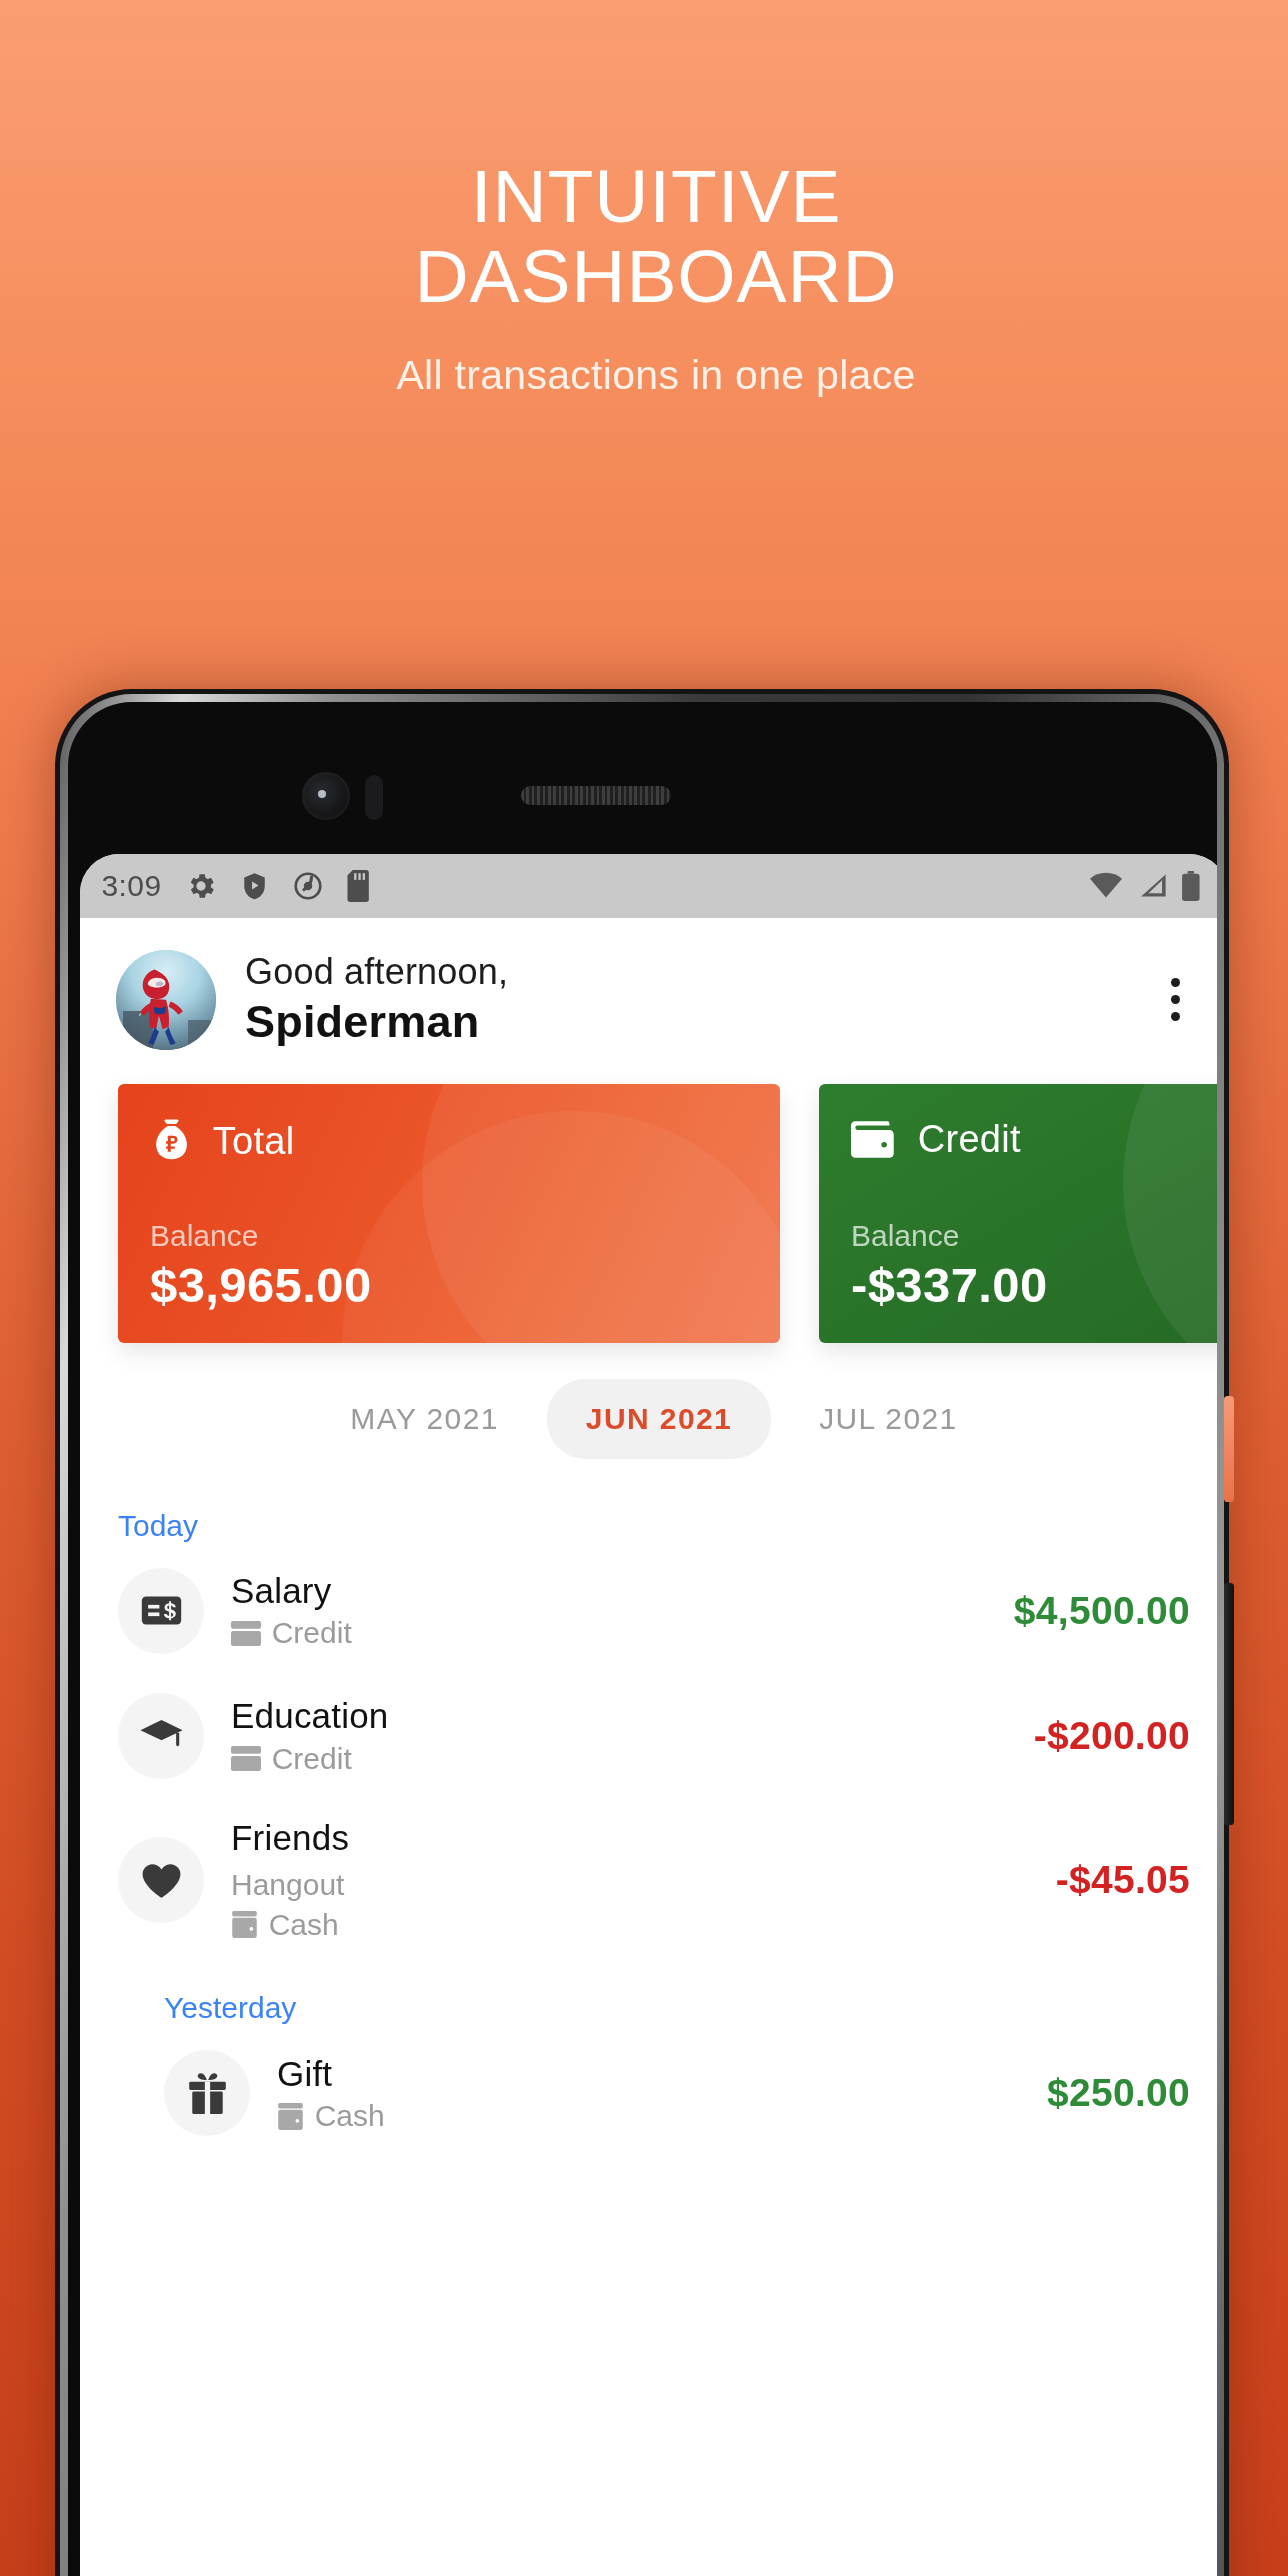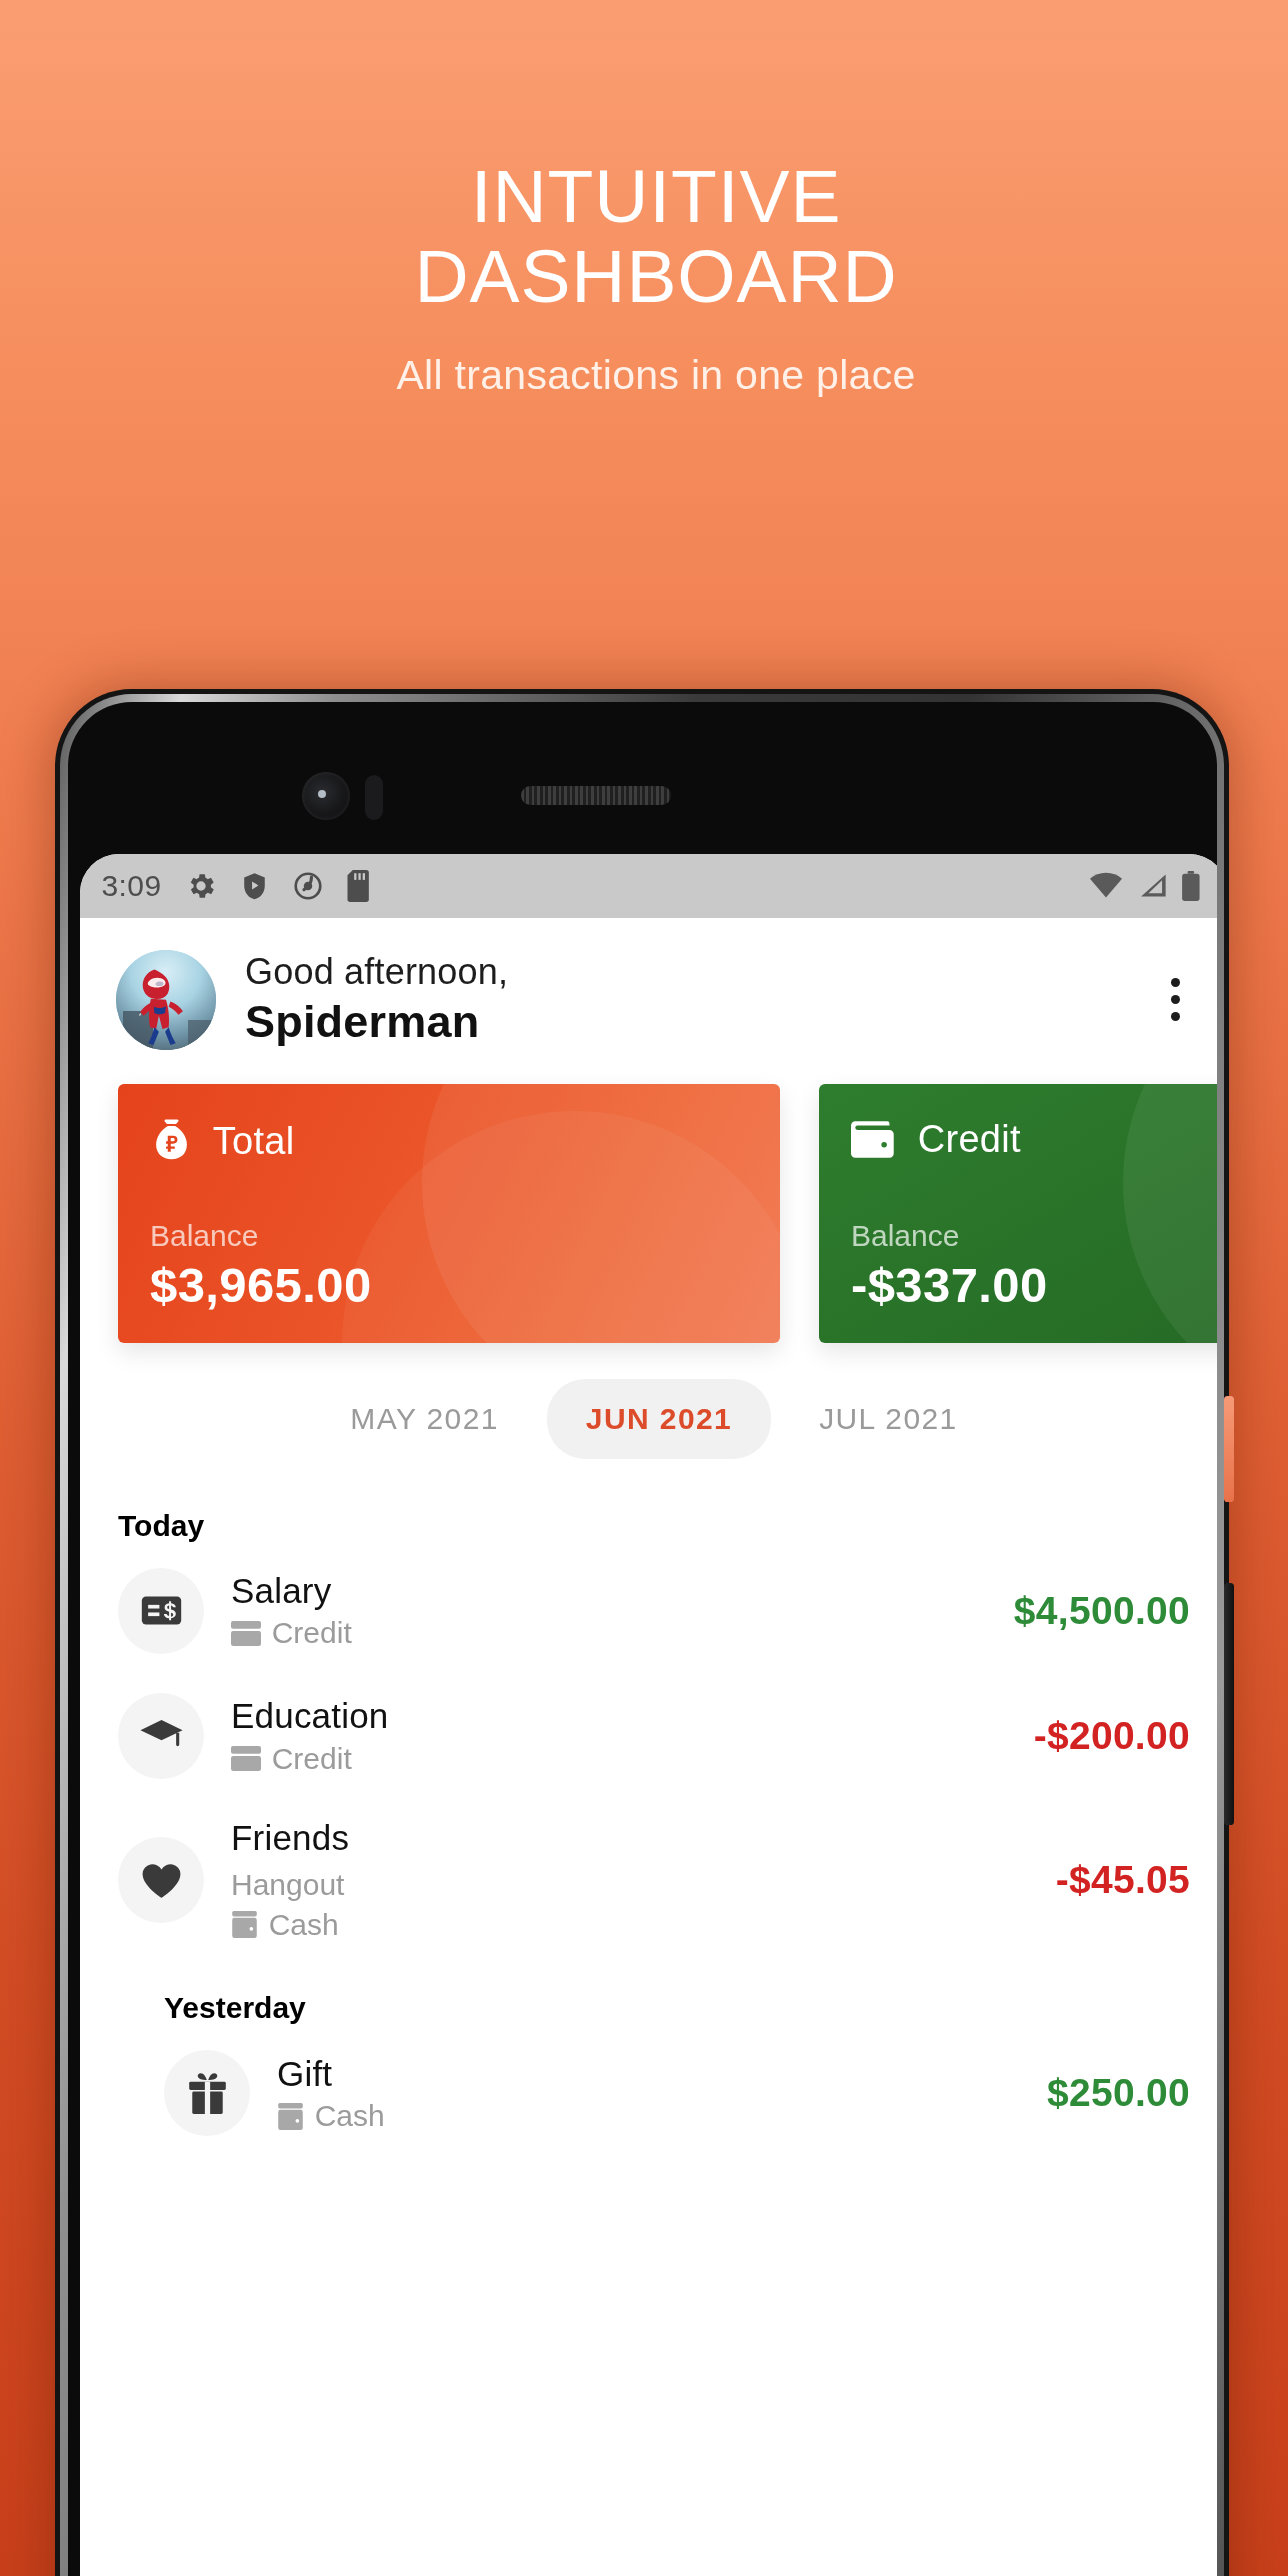--- a/index.html
+++ b/index.html
@@ -129,21 +129,21 @@
   
   .months { display:flex; align-items:center; justify-content:center; gap:9px; padding:36px 0 9px 0; }
   .month {
     font-size:30px; letter-spacing:1.4px; color:#9a9a9a; font-weight:500;
     padding:23px 39px; border-radius:38px; white-space:nowrap;
   }
   .month.active { color:#DC4C2A; font-weight:700; background:#F1F1F1; }
 
   
   .txlist { padding:32px 38px 0 38px; }
-  .daygroup-title { font-size:30px; color:#000000; font-weight:700; margin:9px 0 5.4px 0; }
+  .daygroup-title { font-size:30px; color:#3b82f6; font-weight:400; margin:9px 0 5.4px 0; }
   .txrow { display:flex; align-items:center; padding:19.7px 0; }
   .txicon {
     width:86px; height:86px; border-radius:50%; background:#F4F4F4; flex:none;
     display:flex; align-items:center; justify-content:center;
   }
   .txmid { margin-left:27px; }
   .txname { font-size:35px; color:#111; font-weight:500; letter-spacing:0.2px; }
   .txnote { font-size:30px; color:#9b9b9b; margin-top:10px; }
   .txmethod { display:flex; align-items:center; gap:10.7px; margin-top:5.4px; }
   .txmethod span { font-size:30px; color:#9b9b9b; }

